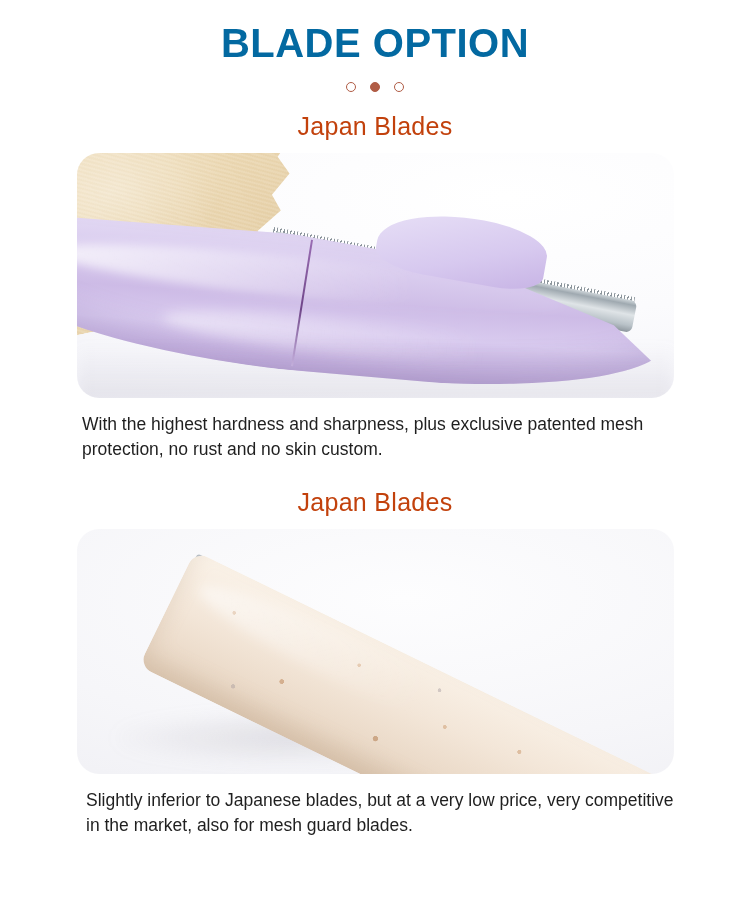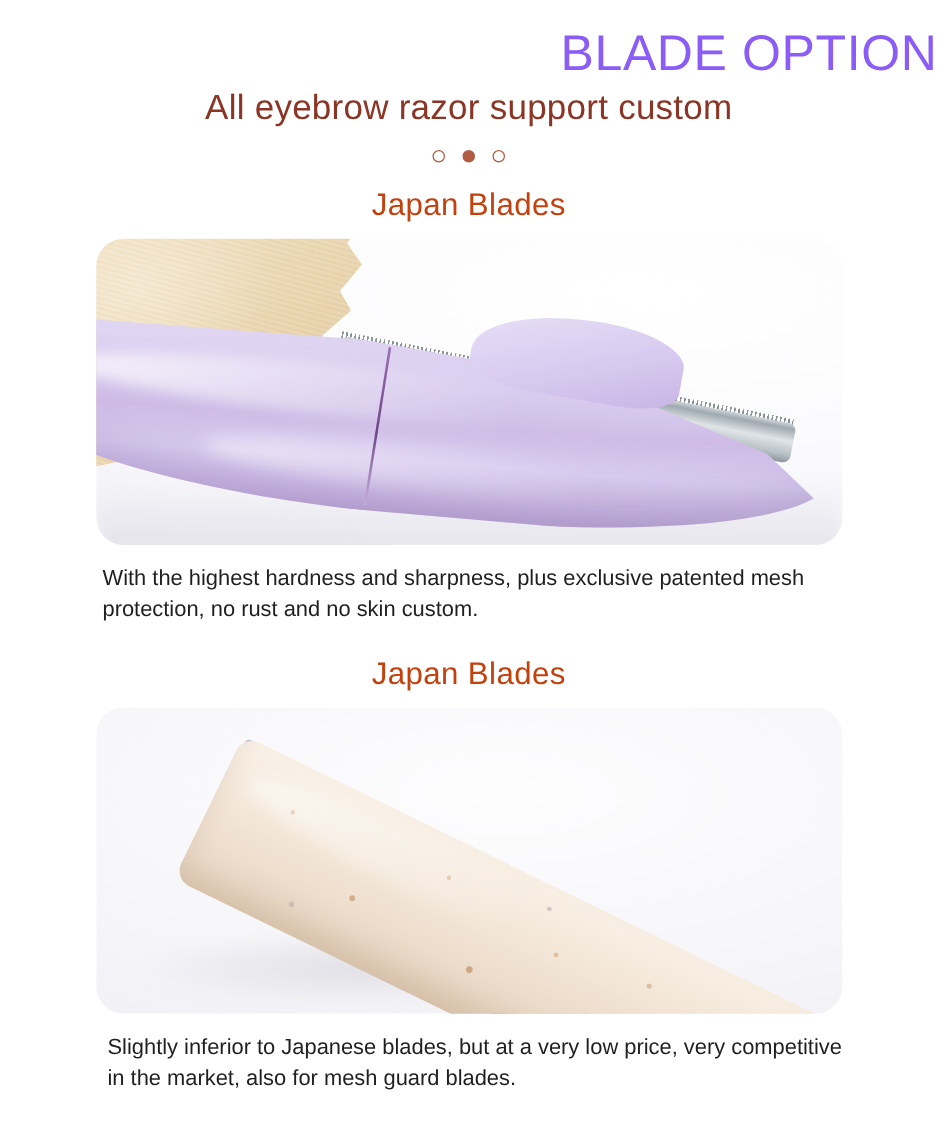--- a/index.html
+++ b/index.html
@@ -7,25 +7,25 @@
   html, body {
     width:750px; height:901px;
     background:#ffffff;
     font-family:"Liberation Sans", sans-serif;
     overflow:hidden;
   }
   .page { position:relative; width:750px; height:901px; background:#fff; }
 
   
   .main-title {
-    text-align:right;
+    text-align:center;
     font-size:40px;
-    font-weight:400;
+    font-weight:700;
     letter-spacing:0.5px;
-    color:#8b5cf6;
+    color:#0369a1;
     margin-top:22px;
     line-height:1.05;
   }
   .sub-title {
     text-align:center;
     font-size:28px;
     font-weight:300;
     color:#8a3525;
     margin-top:7px;
     line-height:1.1;
@@ -249,21 +249,20 @@
   .caption.indent { padding-left:12px; }
   .caption.center-ish { padding-left:16px; }
 </style>
 </head>
 <body>
 
 <div class="page">
 
   <h1 class="main-title">BLADE OPTION</h1>
 
-  <h2 class="sub-title">All eyebrow razor support custom</h2>
 
   <div class="dots">
     <span class="dot hollow"></span>
     <span class="dot solid"></span>
     <span class="dot hollow"></span>
   </div>
 
   <h3 class="sec-heading first">Japan Blades</h3>
 
   <div class="photo">

